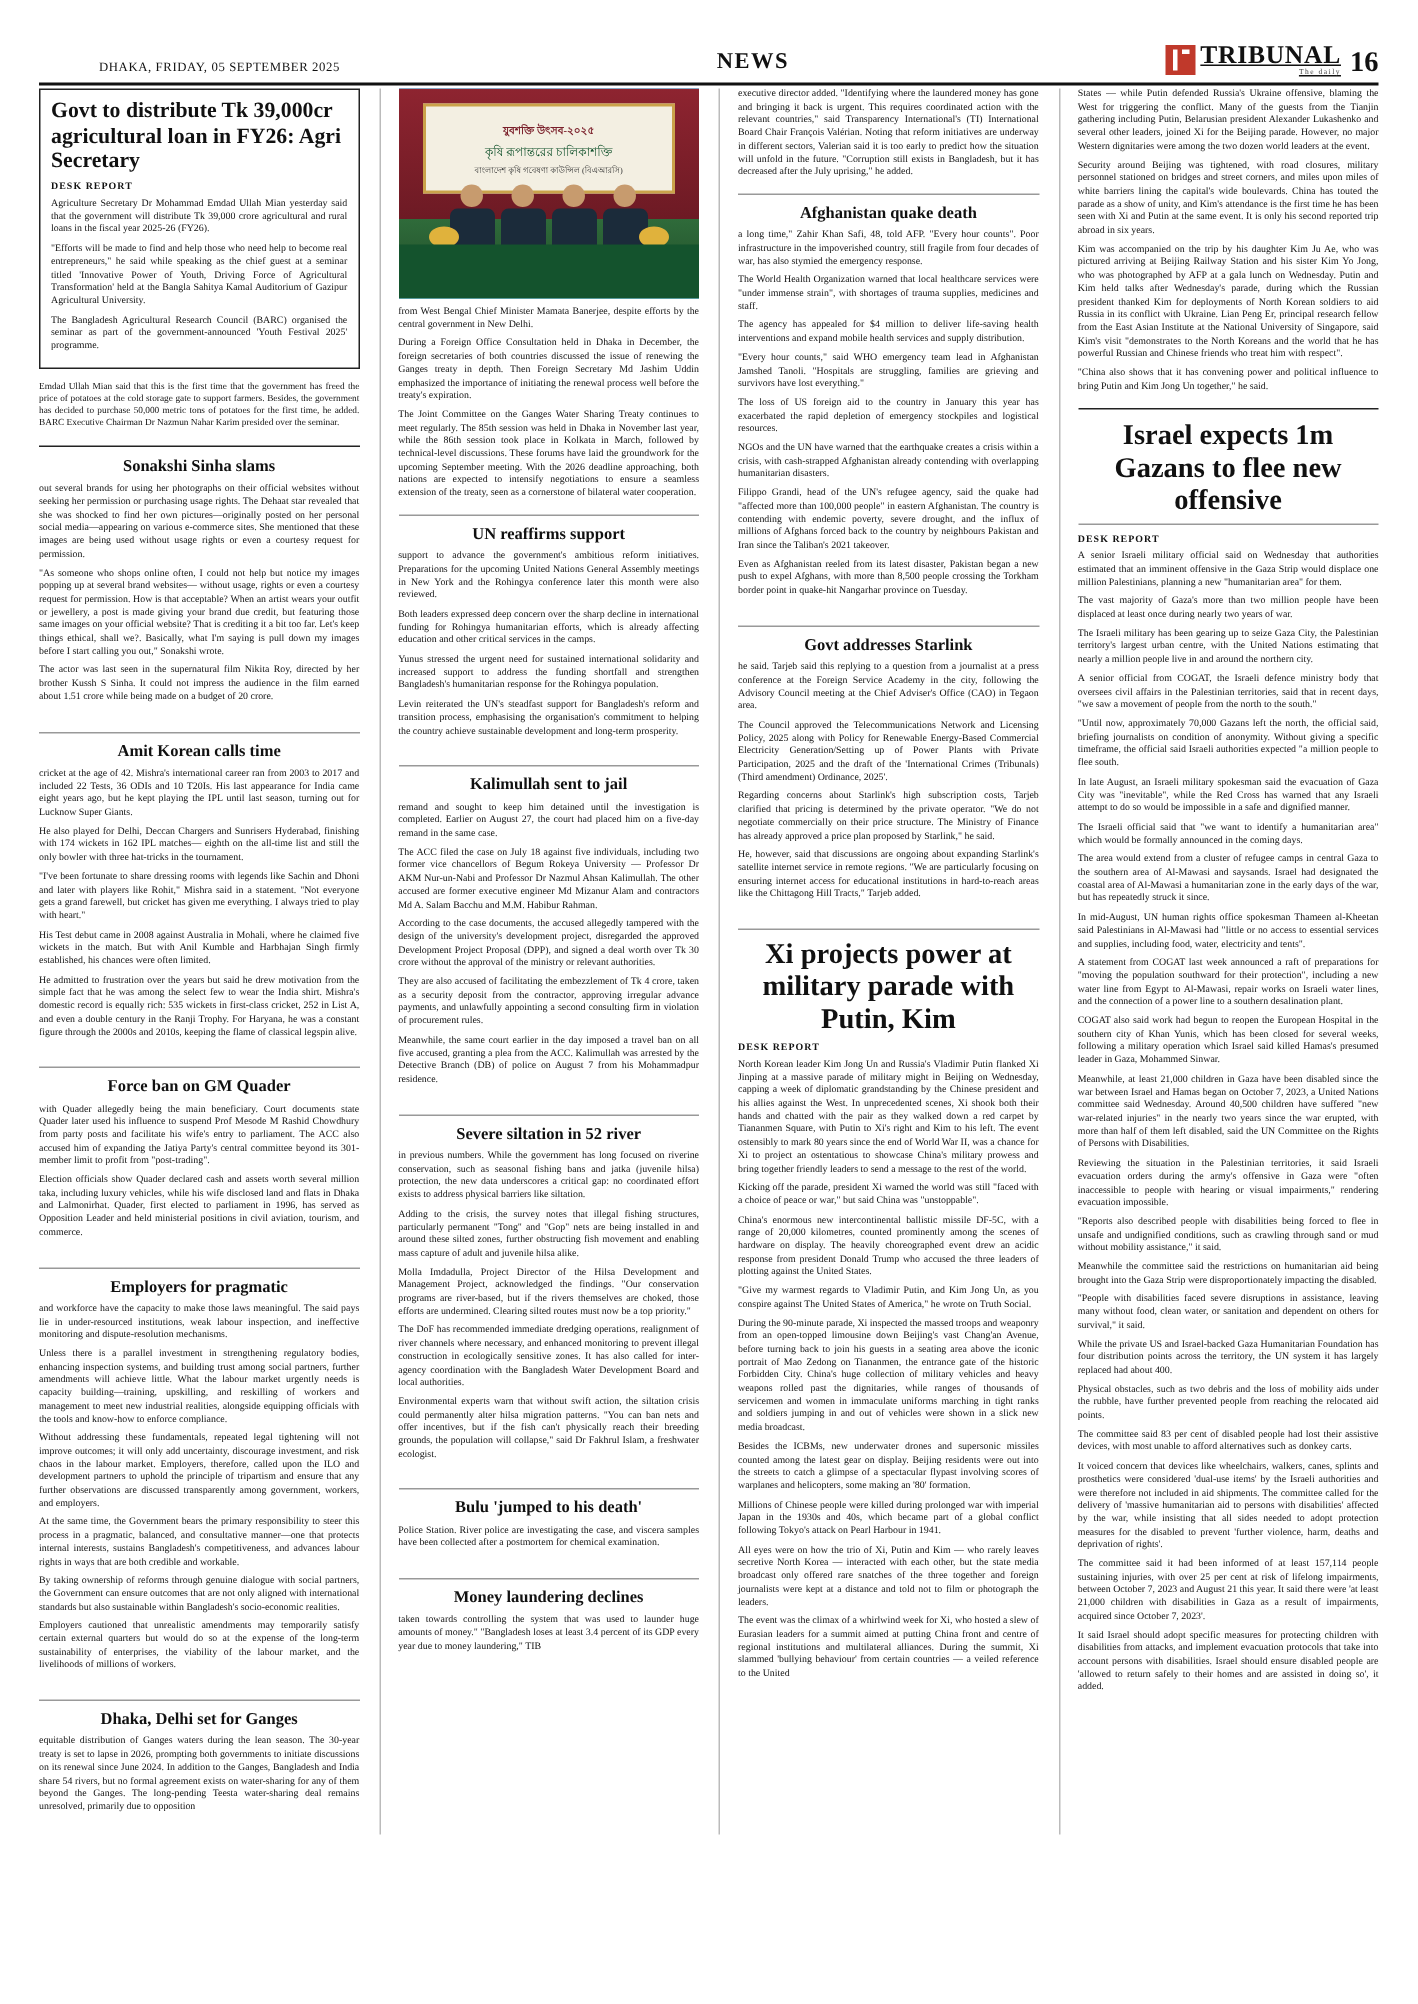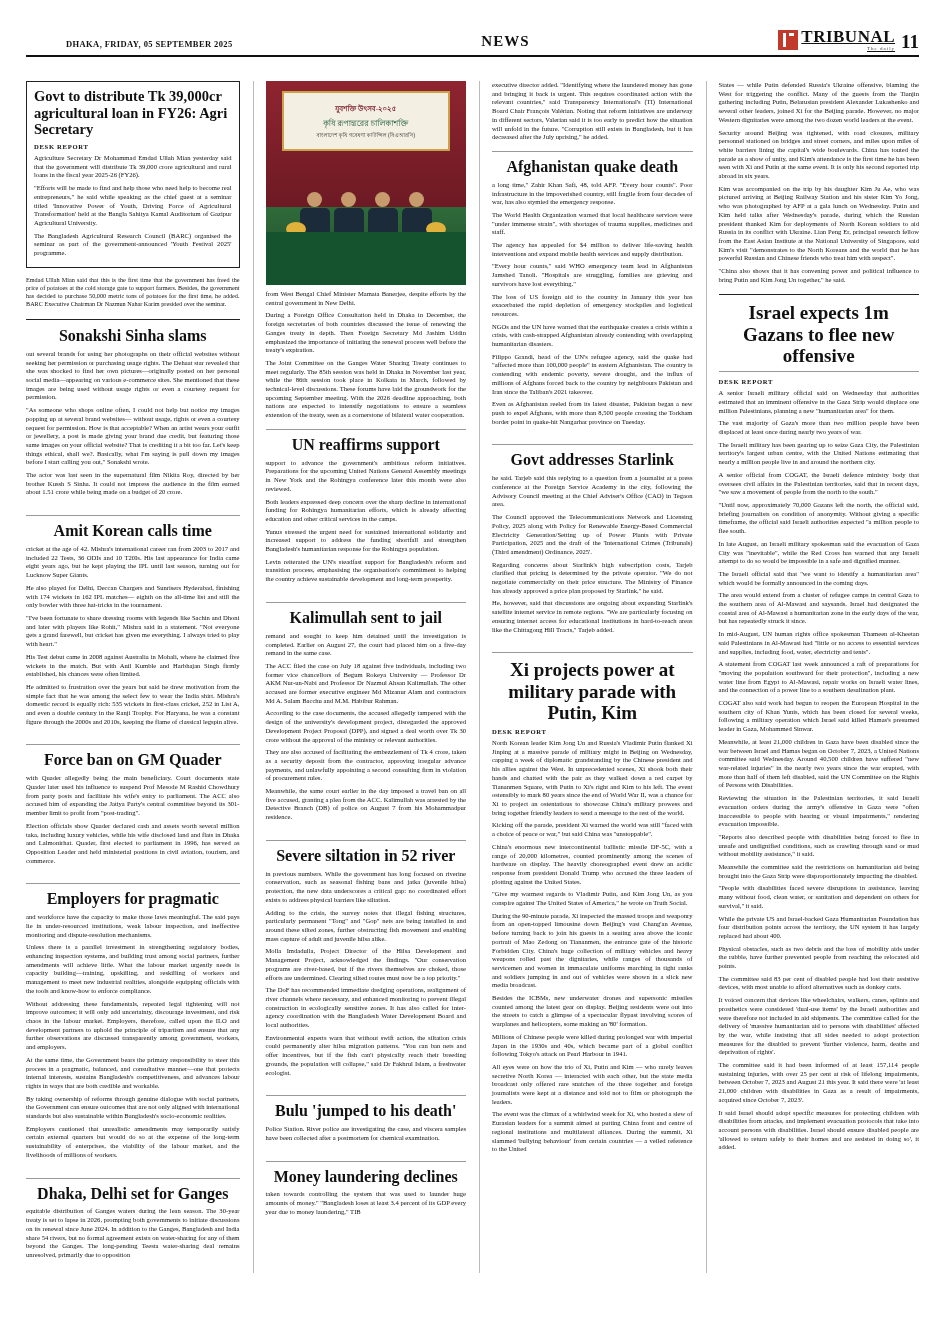--- a/index.html
+++ b/index.html
@@ -20,21 +20,21 @@
   .masthead{
     display:flex;
     align-items:flex-end;
     justify-content:space-between;
     border-bottom:2px solid #111;
     padding-bottom:4px;
   }
   .mast-left{
     font-family:"Liberation Serif", serif;
     font-size:8.5px;
-    font-weight:bold;
+    font-weight:normal;
     letter-spacing:.4px;
     text-transform:uppercase;
     padding-bottom:2px;
     padding-left:40px;
   }
   .mast-center{
     font-family:"Liberation Serif", serif;
     font-size:15px;
     font-weight:bold;
     letter-spacing:1px;
@@ -77,38 +77,38 @@
     margin-top:1px;
   }
   .page-num{
     font-size:19px;
     font-weight:bold;
     margin-left:2px;
     line-height:1;
   }
   
   .grid{
-    margin-top:24px;
+    margin-top:2px;
     display:grid;
     grid-template-columns:1fr 1fr 1fr 1fr;
     column-gap:13px;
   }
   .col{display:flex;flex-direction:column;}
   .sep-left{border-left:1px solid #bbb;padding-left:12px;}
   
   .art{margin-bottom:9px;}
   .hl{
     font-family:"Liberation Serif", serif;
     font-weight:bold;
     line-height:1.12;
     margin:0 0 5px 0;
     text-align:center;
   }
   .hl.x-big{font-size:19px;}
-  .hl.big{font-size:16px;}
+  .hl.big{font-size:11px;}
   .byline{
     font-size:6.6px;
     font-weight:bold;
     letter-spacing:.7px;
     text-transform:uppercase;
     margin:0 0 4px 0;
   }
   p.body{
     font-size:6.6px;
     line-height:1.32;
@@ -128,21 +128,21 @@
   }
   .boxed{
     border:1px solid #222;
     padding:6px 7px 5px 7px;
     margin-bottom:8px;
   }
   .boxed .hl{text-align:left;font-size:14.5px;line-height:1.15;}
   
   .photo{
     width:100%;
-    height:204px;
+    height:140px;
     position:relative;
     overflow:hidden;
     background:#0ea5e9;
     margin-bottom:5px;
   }
   .photo .stage{
     position:absolute;left:0;right:0;top:0;height:62%;
     background:linear-gradient(180deg,#8e2430 0%,#6d1a24 100%);
   }
   .photo .banner{
@@ -203,21 +203,21 @@
     <div class="mast-left">Dhaka, Friday, 05 September 2025</div>
     <div class="mast-center">NEWS</div>
     <div class="mast-right">
       <div class="logo-wrap">
         <div class="logo-mark"></div>
         <div>
           <div class="logo-text">TRIBUNAL</div>
           <div class="logo-sub">The daily</div>
         </div>
       </div>
-      <div class="page-num">11</div>
+      <div class="page-num">16</div>
     </div>
   </div>
 
   <div class="grid">
 
     <div class="col">
 
       <div class="boxed">
         <div class="hl">Govt to distribute Tk 39,000cr agricultural loan in FY26: Agri Secretary</div>
         <div class="byline">Desk Report</div>

